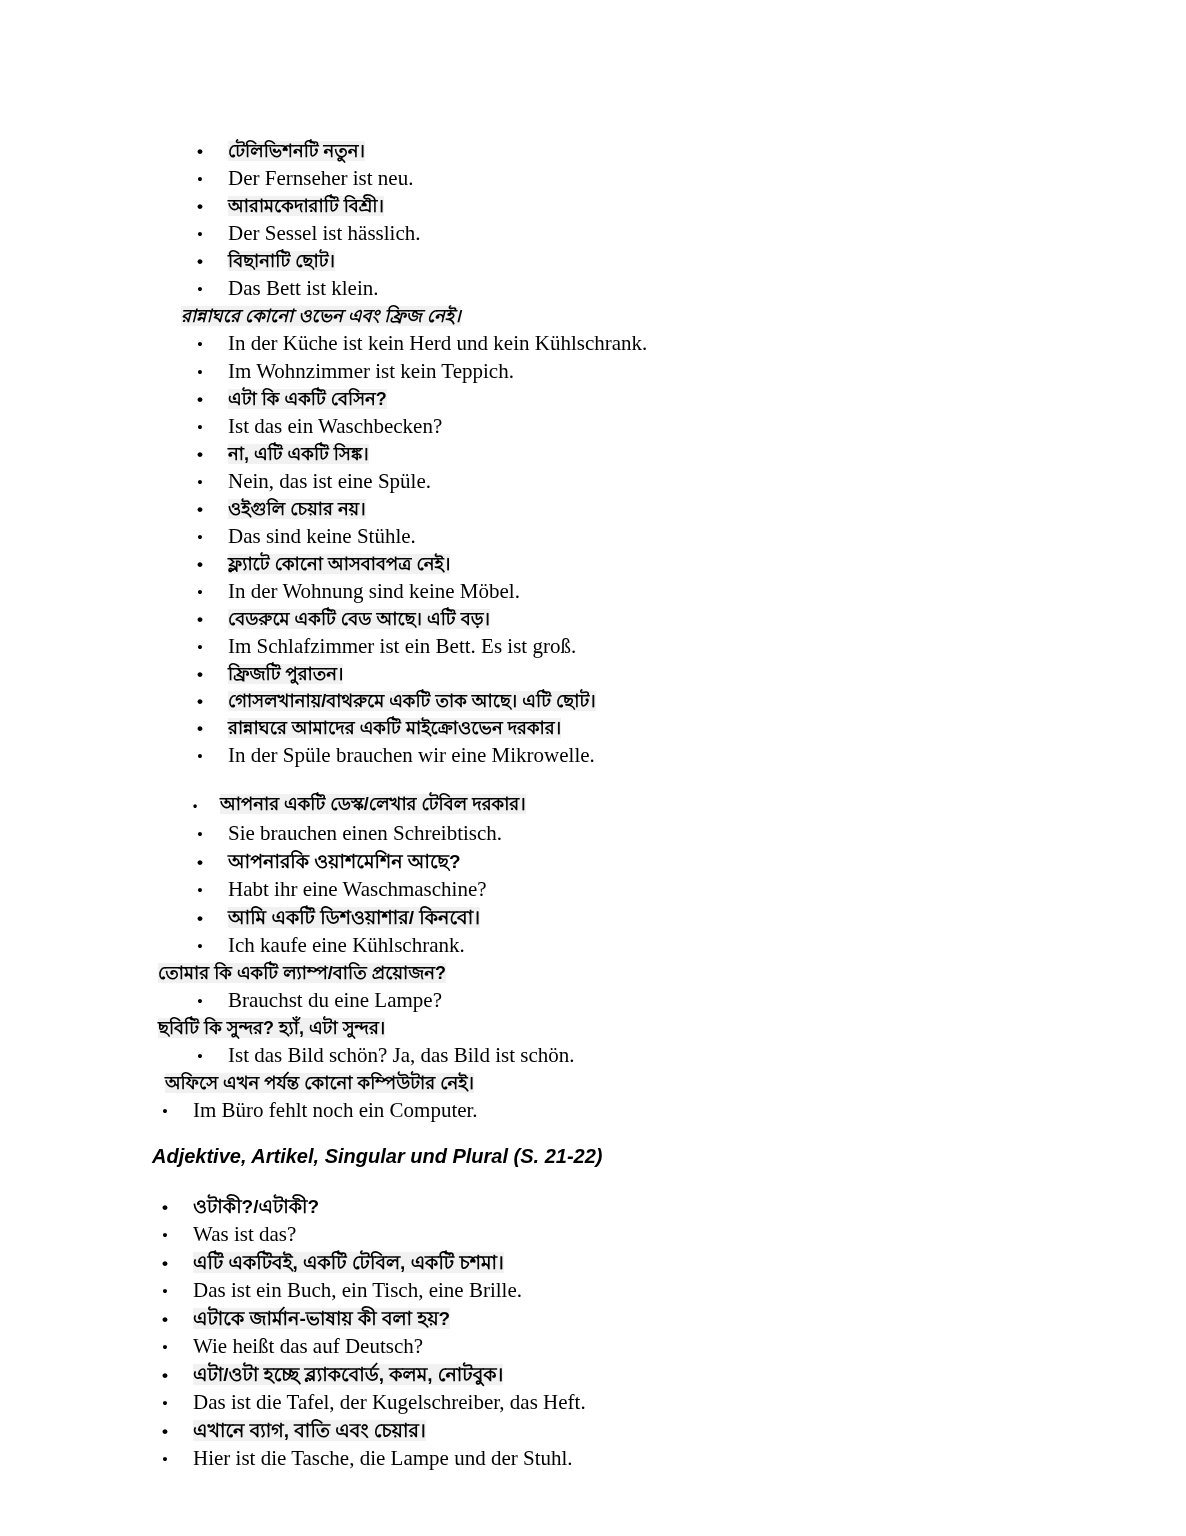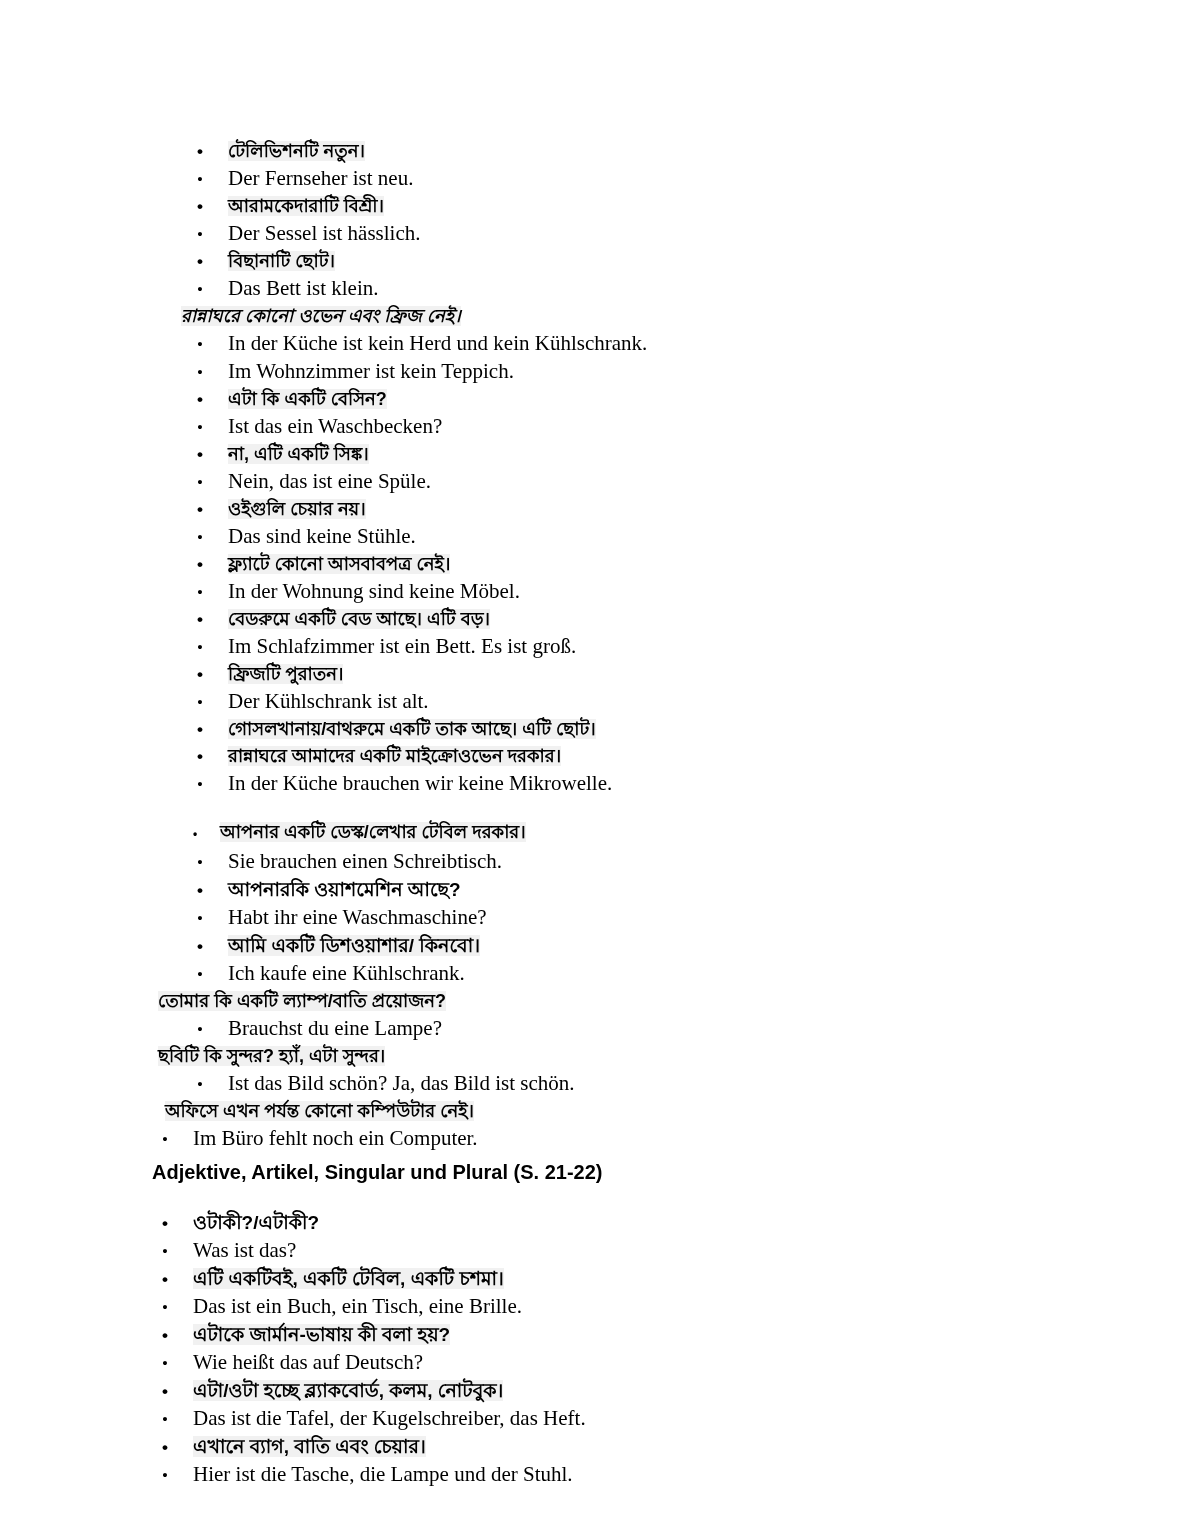--- a/index.html
+++ b/index.html
@@ -15,22 +15,22 @@
   .b1  { padding-left:47px; }
   .b1 .blt  { width:31px; font-size:17px; }
   .b1s { padding-left:43px; }
   .b1s .blt { width:27px; font-size:12px; }
   .b2  { padding-left:12px; }
   .b2 .blt  { width:31px; font-size:17px; }
   .p0  { padding-left:8px; }
   .p1  { padding-left:15px; }
   .p2  { padding-left:31px;font-style:italic; }
   .spacer { height:21px; }
-  .heading { font-family:"Liberation Sans", sans-serif; font-weight:700; 
-             font-size:20px; line-height:30px; padding-left:2px; margin-top:4px; margin-bottom:22px;
+  .heading { font-family:"Liberation Sans", sans-serif; font-weight:700; font-style:italic;
+             font-size:20px; line-height:30px; padding-left:2px; margin-top:16px; margin-bottom:22px;
              color:#000000; white-space:nowrap; }
 </style>
 </head>
 <body>
 
 <div class="page">
   <div class="content" id="content">
       <div class="line b1 bn hl"><span class="blt">•</span><span class="txt">টেলিভিশনটি নতুন।</span></div>
       <div class="line b1 de"><span class="blt">•</span><span class="txt">Der Fernseher ist neu.</span></div>
       <div class="line b1 bn hl"><span class="blt">•</span><span class="txt">আরামকেদারাটি বিশ্রী।</span></div>
@@ -44,24 +44,23 @@
       <div class="line b1 de"><span class="blt">•</span><span class="txt">Ist das ein Waschbecken?</span></div>
       <div class="line b1 bn hl"><span class="blt">•</span><span class="txt">না, এটি একটি সিঙ্ক।</span></div>
       <div class="line b1 de"><span class="blt">•</span><span class="txt">Nein, das ist eine Spüle.</span></div>
       <div class="line b1 bn hl"><span class="blt">•</span><span class="txt">ওইগুলি চেয়ার নয়।</span></div>
       <div class="line b1 de"><span class="blt">•</span><span class="txt">Das sind keine Stühle.</span></div>
       <div class="line b1 bn hl"><span class="blt">•</span><span class="txt">ফ্ল্যাটে কোনো আসবাবপত্র নেই।</span></div>
       <div class="line b1 de"><span class="blt">•</span><span class="txt">In der Wohnung sind keine Möbel.</span></div>
       <div class="line b1 bn hl"><span class="blt">•</span><span class="txt">বেডরুমে একটি বেড আছে। এটি বড়।</span></div>
       <div class="line b1 de"><span class="blt">•</span><span class="txt">Im Schlafzimmer ist ein Bett. Es ist groß.</span></div>
       <div class="line b1 bn hl"><span class="blt">•</span><span class="txt">ফ্রিজটি পুরাতন।</span></div>
-      <div class="line b1 de"><span class="blt">•</span><span class="txt">Der Kühlschrank ist alt.</span></div>
       <div class="line b1 bn hl"><span class="blt">•</span><span class="txt">গোসলখানায়/বাথরুমে একটি তাক আছে। এটি ছোট।</span></div>
       <div class="line b1 bn hl"><span class="blt">•</span><span class="txt">রান্নাঘরে আমাদের একটি মাইক্রোওভেন দরকার।</span></div>
-      <div class="line b1 de"><span class="blt">•</span><span class="txt">In der Küche brauchen wir keine Mikrowelle.</span></div>
+      <div class="line b1 de"><span class="blt">•</span><span class="txt">In der Spüle brauchen wir eine Mikrowelle.</span></div>
       <div class="spacer"></div>
       <div class="line b1s bn hl"><span class="blt">•</span><span class="txt">আপনার একটি ডেস্ক/লেখার টেবিল দরকার।</span></div>
       <div class="line b1 de"><span class="blt">•</span><span class="txt">Sie brauchen einen Schreibtisch.</span></div>
       <div class="line b1 bn xb"><span class="blt">•</span><span class="txt">আপনারকি ওয়াশমেশিন আছে?</span></div>
       <div class="line b1 de"><span class="blt">•</span><span class="txt">Habt ihr eine Waschmaschine?</span></div>
       <div class="line b1 bn xb hl"><span class="blt">•</span><span class="txt">আমি একটি ডিশওয়াশার/ কিনবো।</span></div>
       <div class="line b1 de"><span class="blt">•</span><span class="txt">Ich kaufe eine Kühlschrank.</span></div>
       <div class="line p0 bn hl"><span class="txt">তোমার কি একটি ল্যাম্প/বাতি প্রয়োজন?</span></div>
       <div class="line b1 de"><span class="blt">•</span><span class="txt">Brauchst du eine Lampe?</span></div>
       <div class="line p0 bn hl"><span class="txt">ছবিটি কি সুন্দর? হ্যাঁ, এটা সুন্দর।</span></div>

